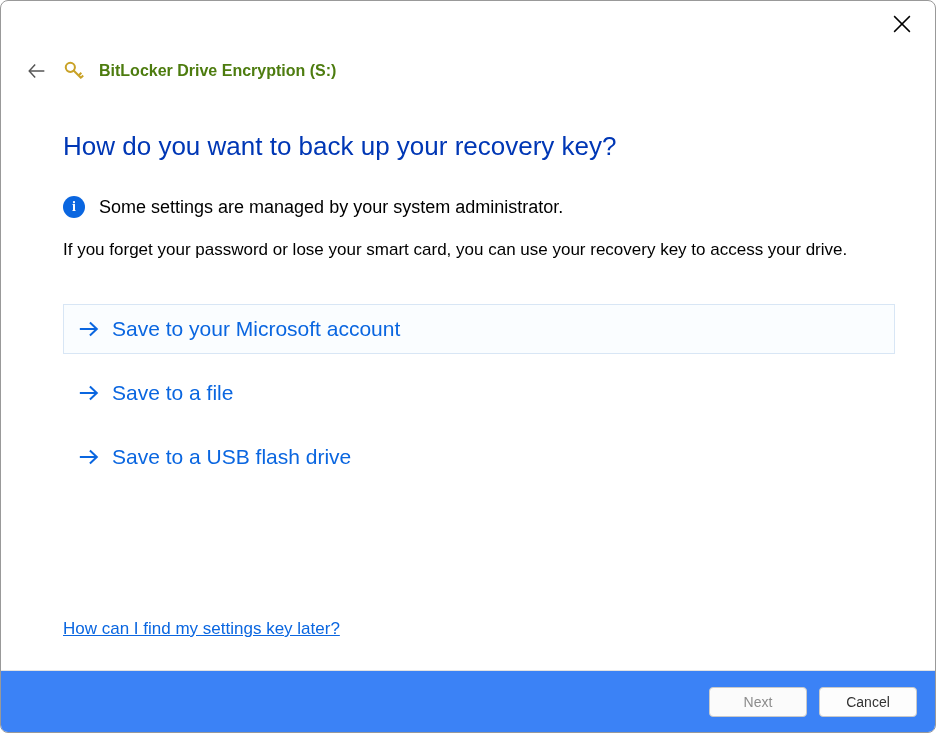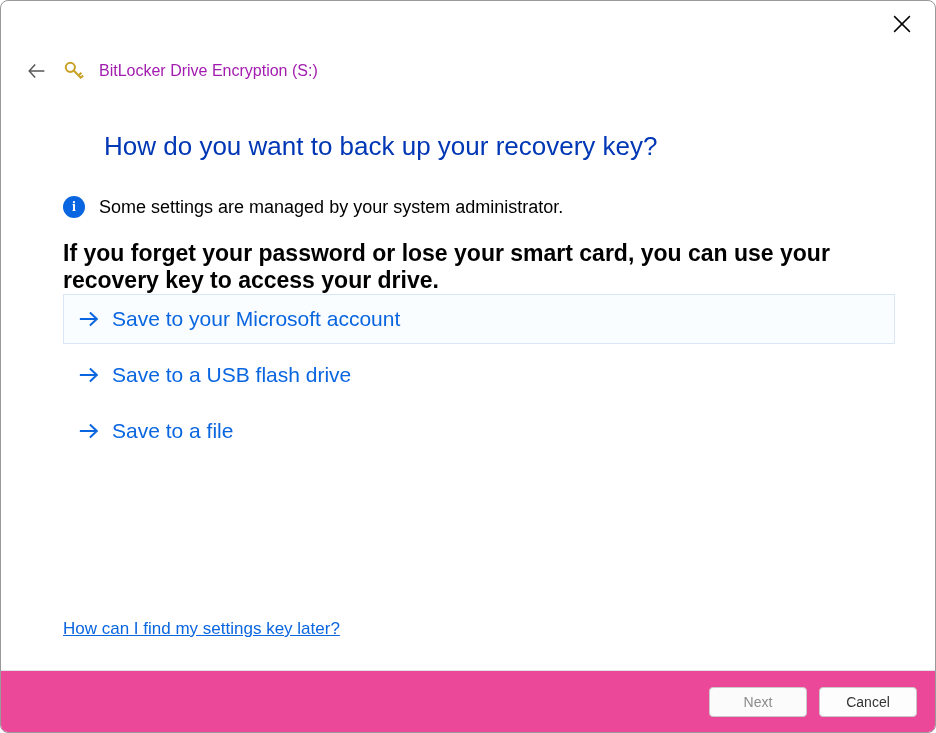--- a/index.html
+++ b/index.html
@@ -41,34 +41,34 @@
     .back-btn svg { width: 22px; height: 22px; }
     .key-icon {
       width: 22px;
       height: 22px;
       display: flex;
       align-items: center;
       justify-content: center;
     }
     .header-title {
       font-size: 16px;
-      color: #a21caf;
+      color: #4d7c0f;
+      font-weight: bold;
     }
     .content {
       position: absolute;
       top: 130px;
       left: 62px;
       right: 40px;
     }
     .main-heading {
       font-size: 26px;
       color: #0037b5;
       font-weight: 400;
       margin-bottom: 34px;
-      margin-left: 41px;
     }
     .info-row {
       display: flex;
       align-items: center;
       gap: 14px;
       margin-bottom: 22px;
     }
     .info-icon {
       width: 22px;
       height: 22px;
@@ -81,35 +81,35 @@
       font-weight: bold;
       font-size: 14px;
       font-family: Georgia, serif;
       flex-shrink: 0;
     }
     .info-text {
       font-size: 18px;
       color: #000;
     }
     .desc-text {
-      font-size: 23px;
+      font-size: 17px;
       color: #000;
-      font-weight: bold;
+      margin-bottom: 44px;
     }
     .option-list {}
     .option {
       display: flex;
       align-items: center;
       gap: 12px;
       padding: 12px 14px;
       cursor: pointer;
       font-size: 21px;
       color: #0a66e0;
       border: 1px solid transparent;
-      margin-bottom: 6px;
+      margin-bottom: 14px;
     }
     .option.selected {
       border: 1px solid #d8e6f5;
       background: #fafdff;
     }
     .option .arrow {
       width: 22px;
       height: 22px;
       flex-shrink: 0;
       display: flex;
@@ -124,21 +124,21 @@
       color: #0a66e0;
       text-decoration: underline;
       cursor: pointer;
     }
     .button-bar {
       position: absolute;
       left: 0;
       right: 0;
       bottom: 0;
       height: 62px;
-      background: #ec4899;
+      background: #3b82f6;
       border-top: 1px solid #e2e2e2;
       display: flex;
       align-items: center;
       justify-content: flex-end;
       padding-right: 18px;
       gap: 12px;
     }
     .btn {
       width: 98px;
       height: 30px;
@@ -204,30 +204,30 @@
       </span>
       <span>Save to your Microsoft account</span>
     </div>
     <div class="option">
       <span class="arrow">
         <svg viewBox="0 0 24 24">
             <line x1="2" y1="12" x2="20" y2="12" stroke="#0a66e0" stroke-width="2.2"></line>
             <polyline points="13,5 20.5,12 13,19" fill="none" stroke="#0a66e0" stroke-width="2.2"></polyline>
           </svg>
       </span>
-      <span>Save to a USB flash drive</span>
+      <span>Save to a file</span>
     </div>
     <div class="option">
       <span class="arrow">
         <svg viewBox="0 0 24 24">
             <line x1="2" y1="12" x2="20" y2="12" stroke="#0a66e0" stroke-width="2.2"></line>
             <polyline points="13,5 20.5,12 13,19" fill="none" stroke="#0a66e0" stroke-width="2.2"></polyline>
           </svg>
       </span>
-      <span>Save to a file</span>
+      <span>Save to a USB flash drive</span>
     </div>
   </div>
 </div>
 
 <a class="help-link">How can I find my settings key later?</a>
 
 <div class="button-bar">
   <button class="btn disabled">Next</button>
   <button class="btn">Cancel</button>
 </div>

